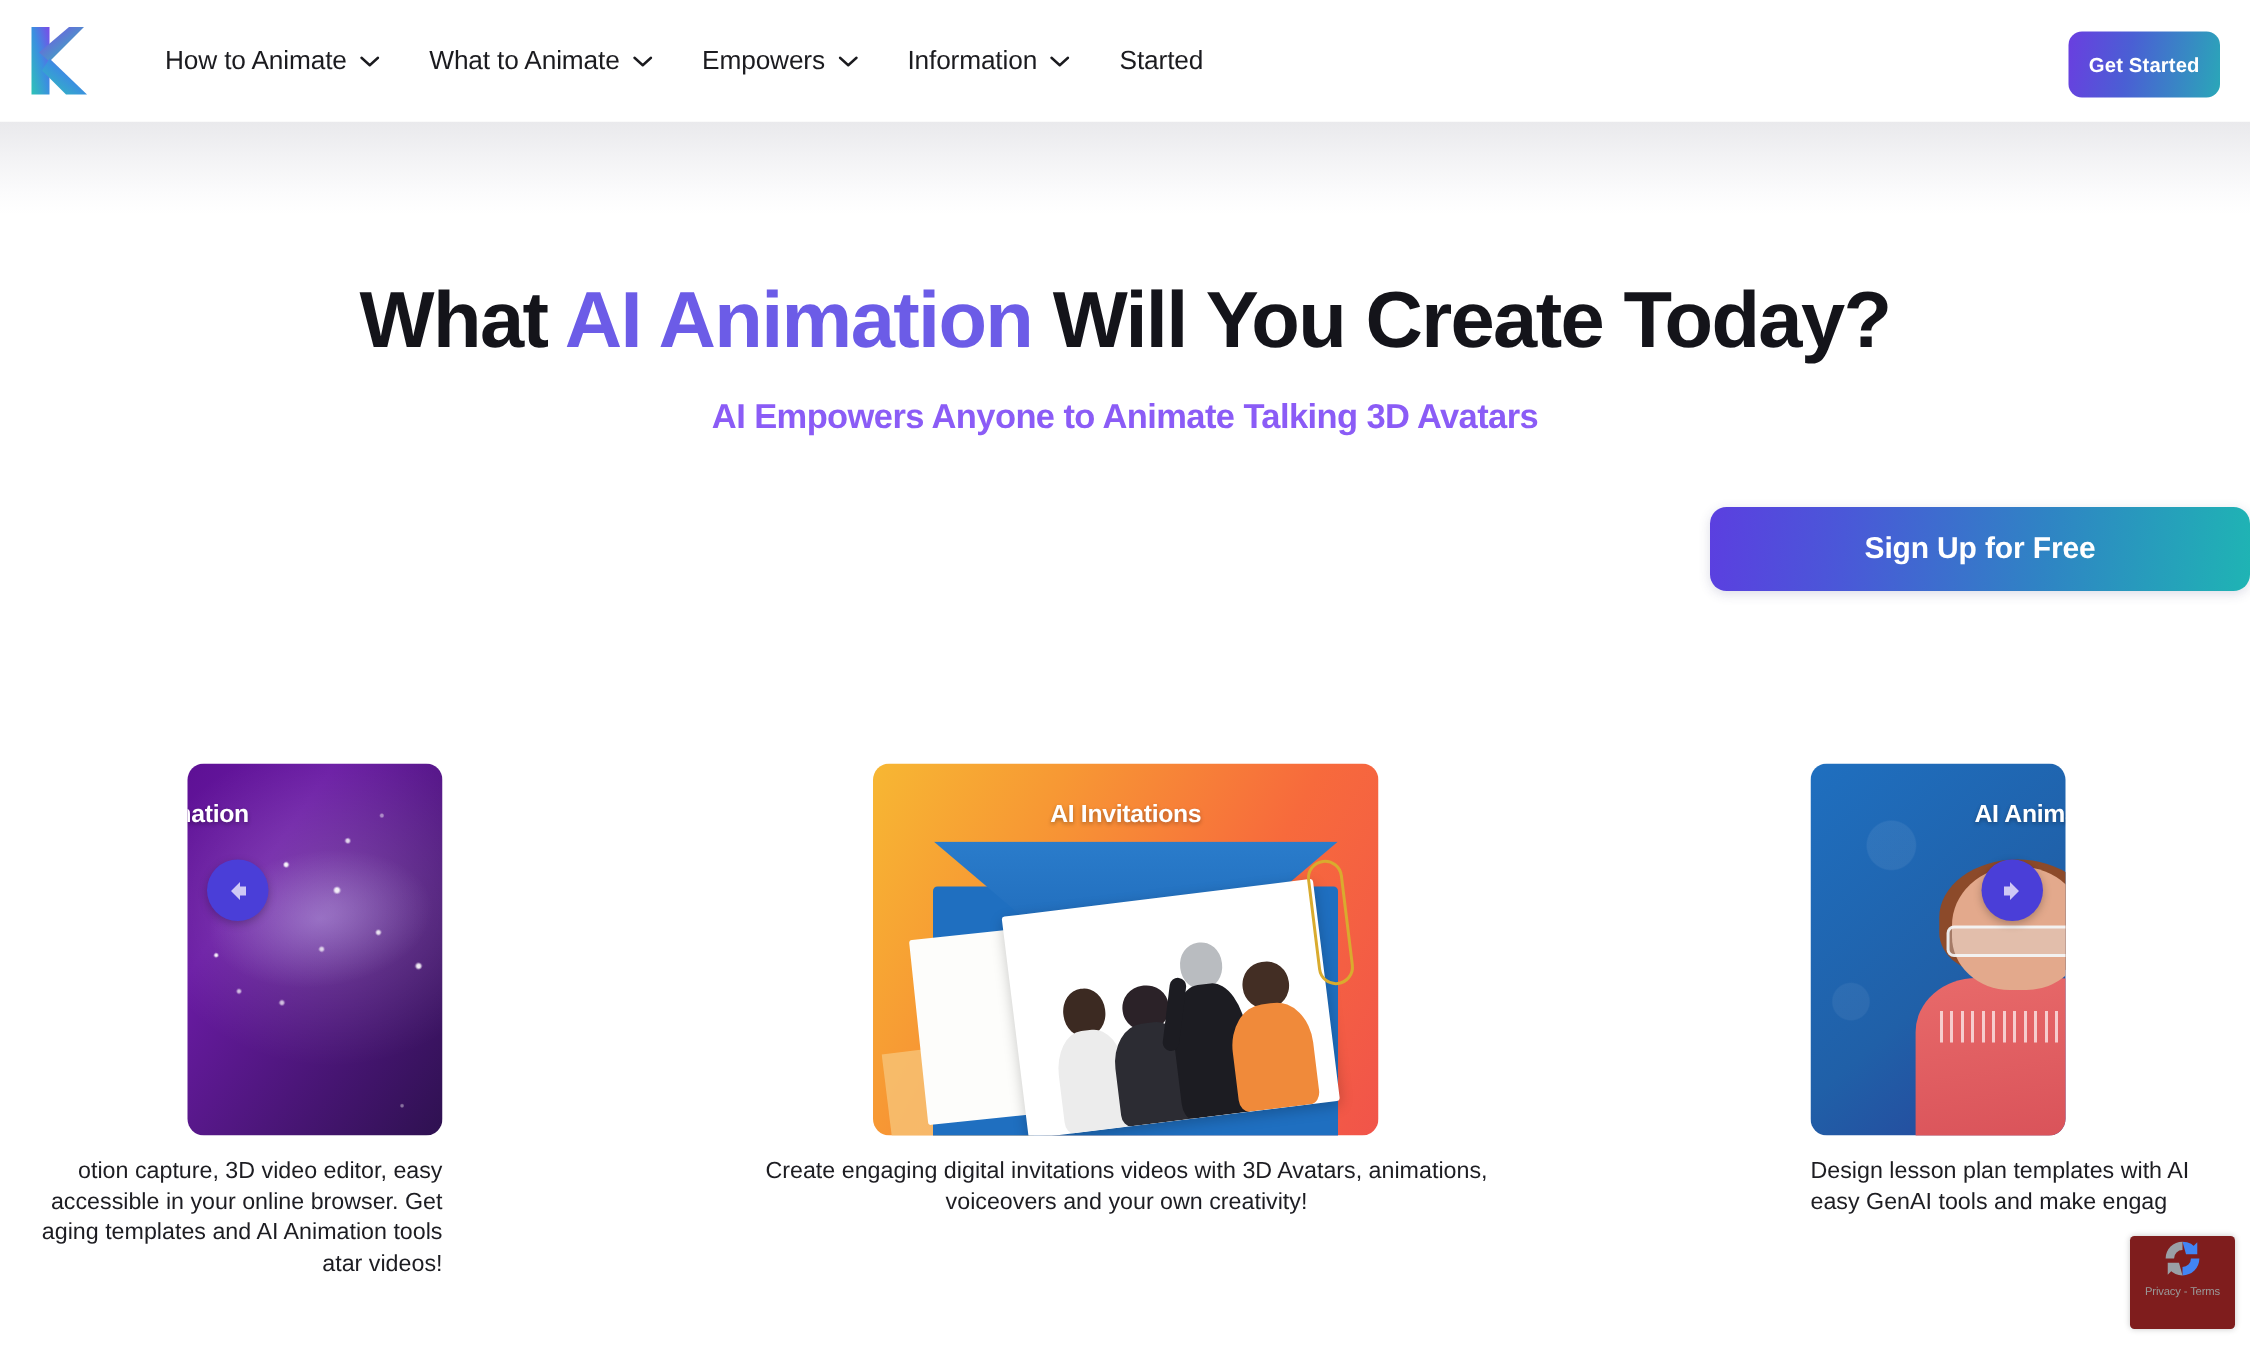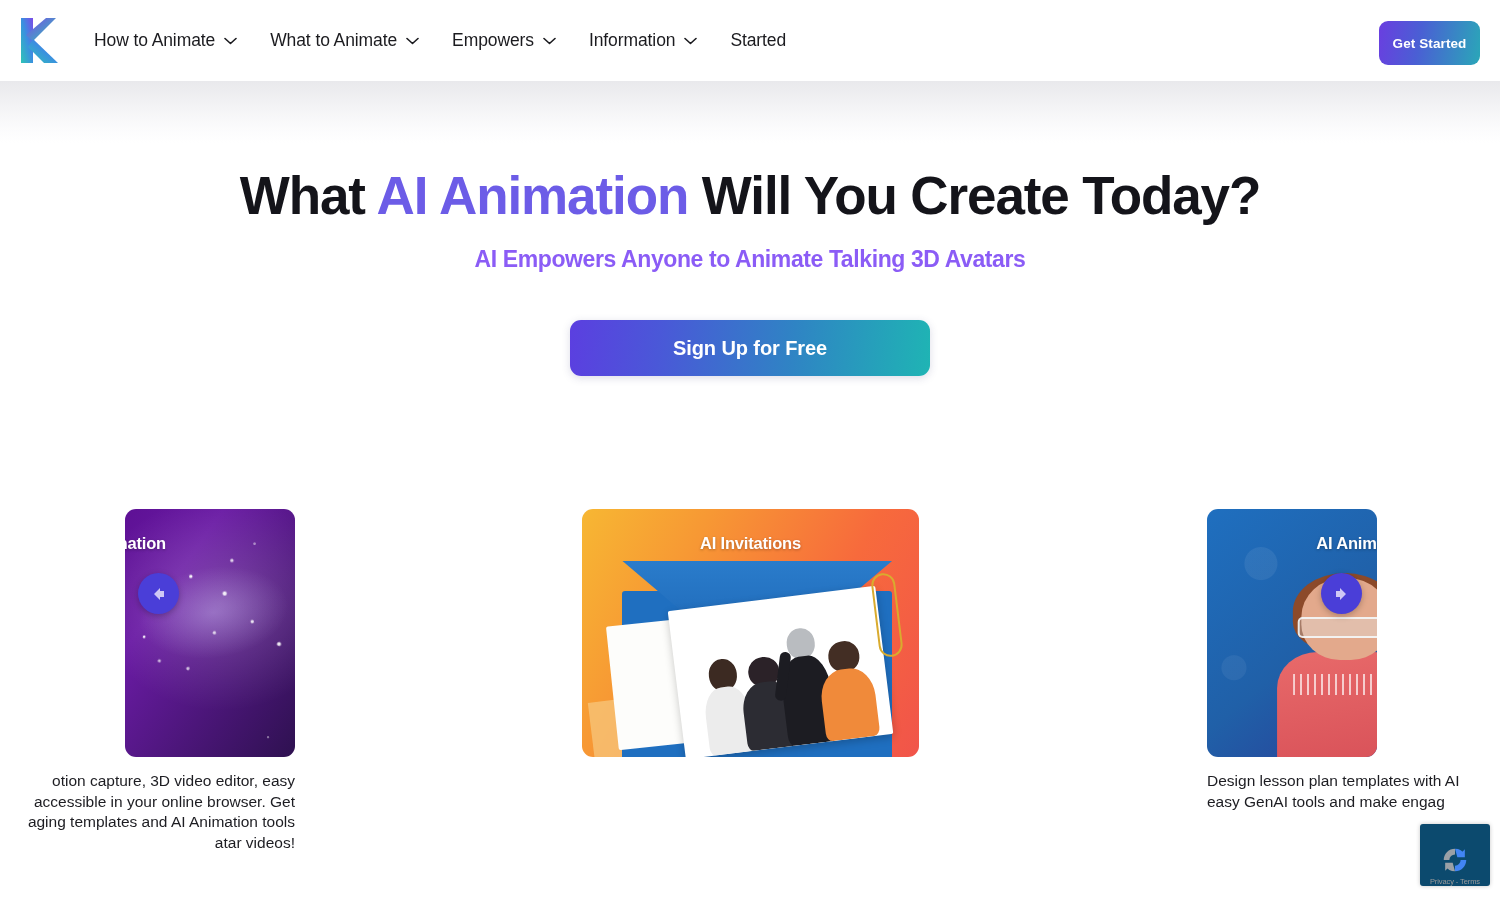--- a/index.html
+++ b/index.html
@@ -37,21 +37,21 @@
     position: absolute;
     left: 16px;
     top: 16px;
     width: 48px;
     height: 49px;
     display: block;
   }
 
   .nav {
     position: absolute;
-    left: 94px;
+    left: 110px;
     top: 0;
     height: 81px;
     display: flex;
   }
 
   .nav-item {
     display: flex;
     align-items: center;
     gap: 9px;
     margin-right: 33px;
@@ -111,36 +111,36 @@
     z-index: 5;
     text-align: center;
   }
 
   .hero-title {
     font-size: 53px;
     line-height: 1.12;
     font-weight: 700;
     color: #14141a;
     letter-spacing: -1.1px;
-    margin-top: 23px;
+    margin-top: 41px;
   }
   .hero-title .accent { color: #6c5ce7; }
 
   .hero-sub {
     margin-top: 21px;
     font-size: 23px;
     font-weight: 700;
     color: #8b5cf6;
     letter-spacing: -0.4px;
   }
 
   .cta-wrap {
     margin-top: 47px;
     display: flex;
-    justify-content: center;
+    justify-content: flex-end;
   }
 
   .cta {
     width: 360px;
     height: 56px;
     border-radius: 11px;
     border: none;
     background: linear-gradient(95deg, #5b3fe0 0%, #4a58d8 25%, #2f84c4 62%, #1fb4b4 100%);
     color: #ffffff;
     font-size: 20px;
@@ -404,28 +404,28 @@
   }
   .caption .line { display: block; }
 
   
   .recaptcha {
     position: absolute;
     right: 10px;
     bottom: 14px;
     width: 70px;
     height: 62px;
-    background: #0c4a6e;
+    background: #7f1d1d;
     border-radius: 3px;
     box-shadow: 0 0 4px rgba(0,0,0,0.22);
     z-index: 40;
     display: flex;
     flex-direction: column;
     align-items: center;
-    justify-content: flex-end;
+    justify-content: flex-start;
     gap: 2px;
   }
   .recaptcha-text {
     font-size: 7.5px;
     color: #9a9a9a;
     letter-spacing: -0.1px;
   }
 </style>
 </head>
 <body>
@@ -547,20 +547,24 @@
               </div>
             <div class="av av4">
                 <div class="h"></div>
                 <div class="b"></div>
               </div>
           </div>
           <div class="clip"></div>
           <div class="card-title">AI Invitations</div>
         </div>
       </div>
+      <div class="caption">
+        <span class="line">Create engaging digital invitations videos with 3D Avatars, animations,</span>
+        <span class="line">voiceovers and your own creativity!</span>
+      </div>
     </div>
 
     <div class="slide right">
       <div class="card">
         <div class="card-inner">
           <div class="art-edu"></div>
 
           <div class="edu-figure">
             <div class="edu-body">
               <div class="edu-pattern"></div>

